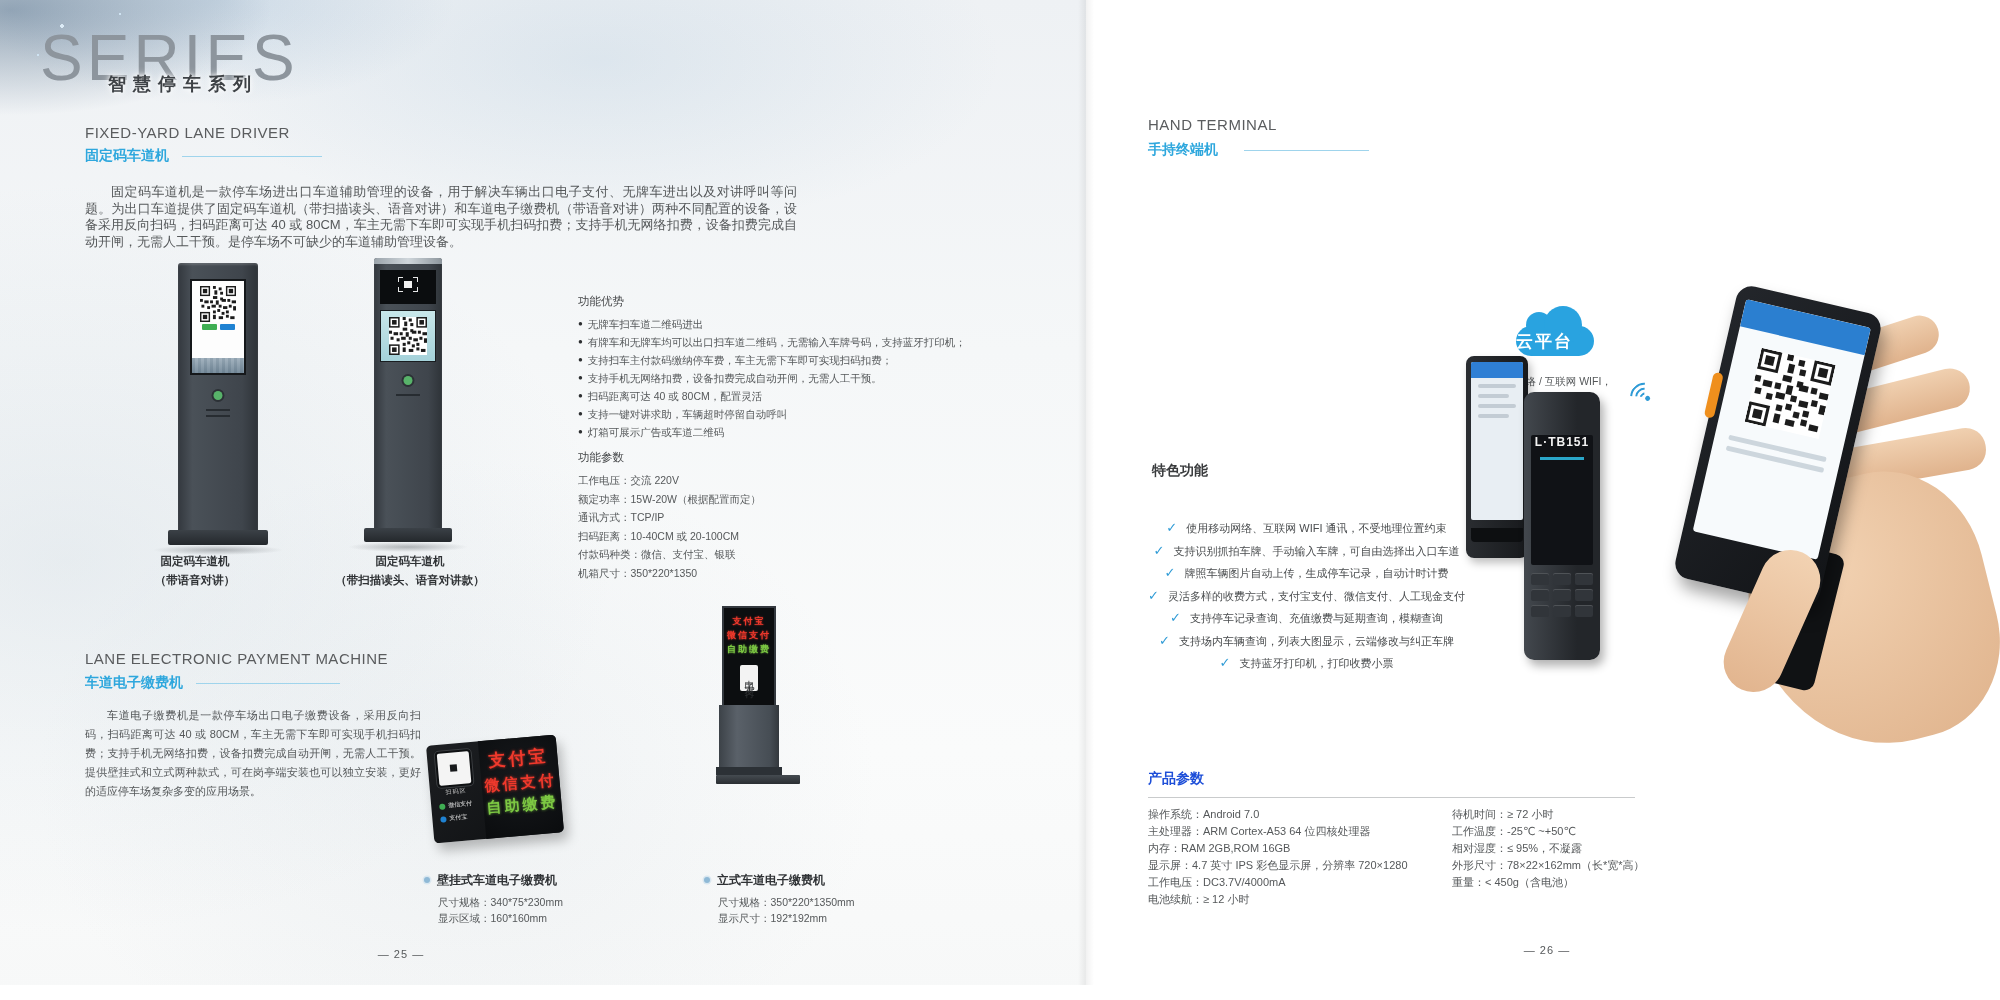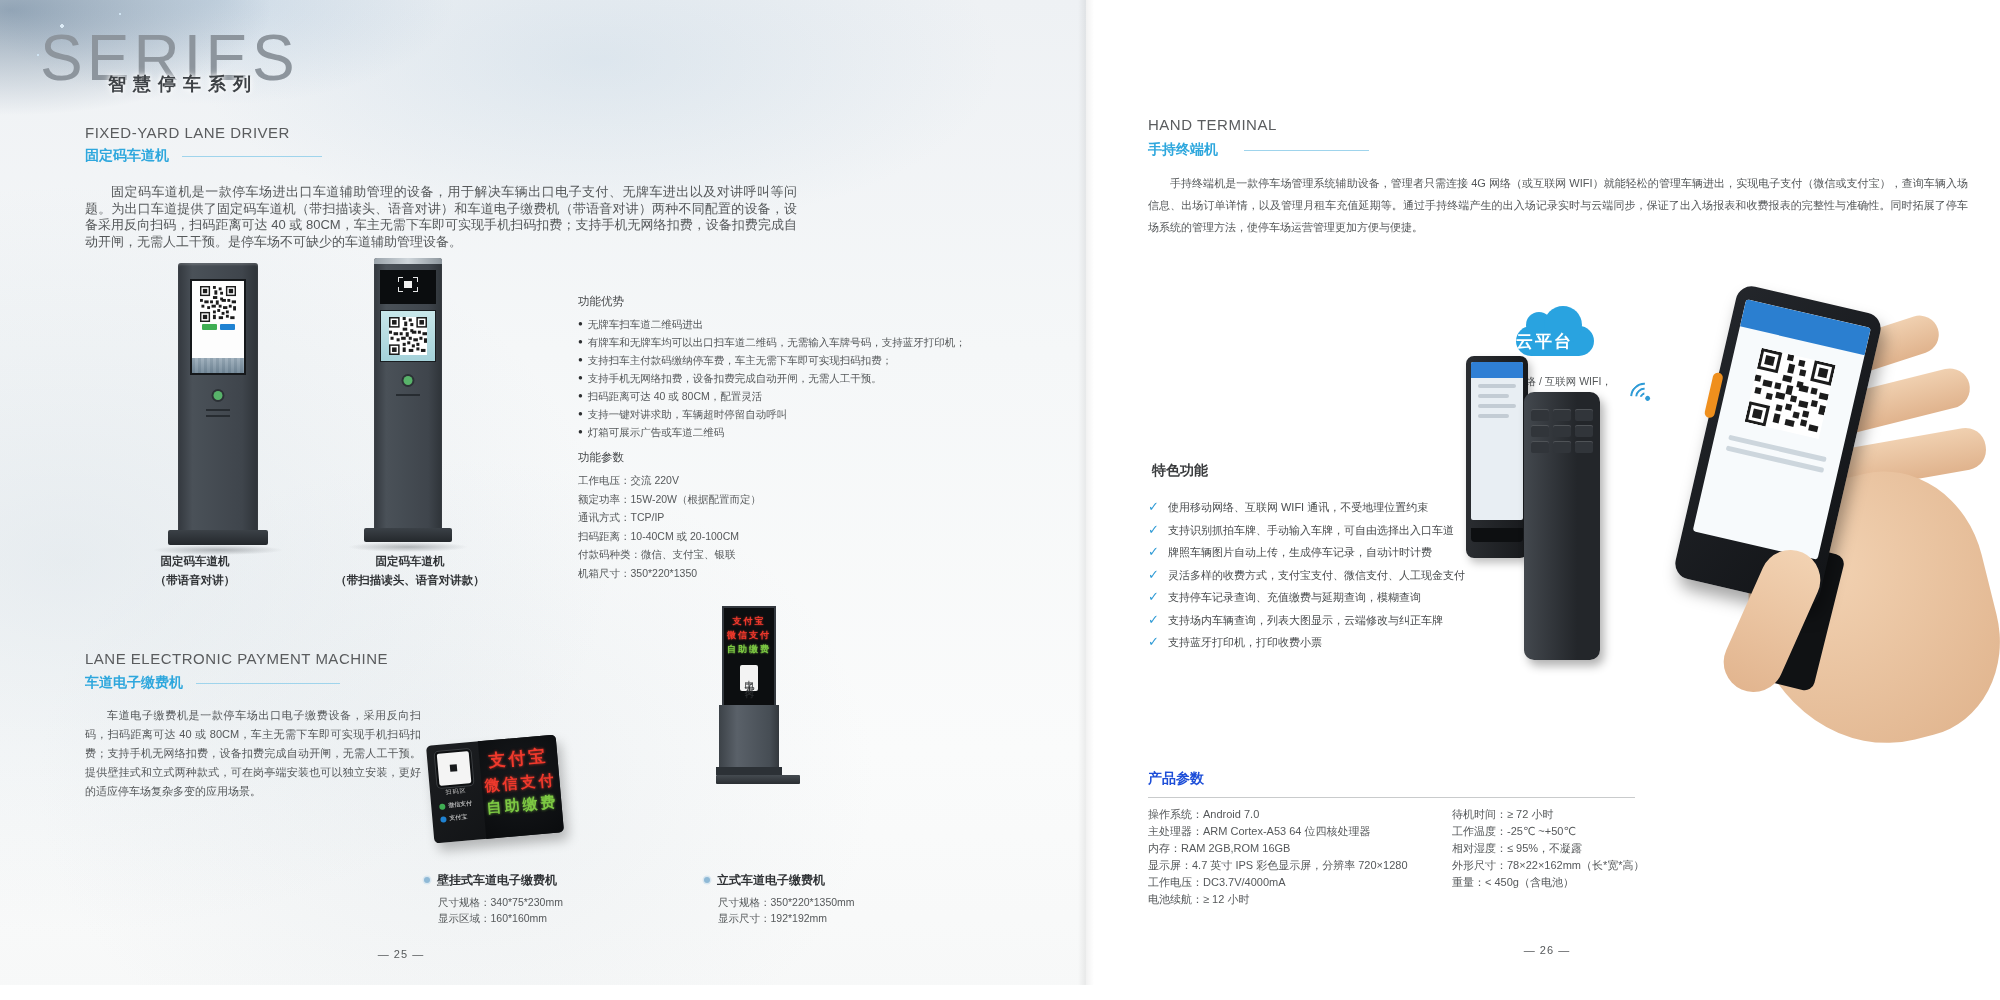--- a/index.html
+++ b/index.html
@@ -116,21 +116,21 @@
   .cloud-caption { position:absolute; left:1485px; top:372px; width:140px; text-align:center; font-size:10.5px; color:#55585a; line-height:18px; }
 
   .wifi { position:absolute; left:1630px; top:380px; width:34px; height:34px; transform:rotate(-42deg); }
   .wifi i { position:absolute; border:2.5px solid #2f9bd6; border-radius:50%; border-bottom-color:transparent; border-left-color:transparent; border-right-color:transparent; }
   .wifi i:nth-child(1){ left:1px; top:1px; width:28px; height:28px; }
   .wifi i:nth-child(2){ left:6px; top:6px; width:18px; height:18px; }
   .wifi i:nth-child(3){ left:11px; top:11px; width:8px; height:8px; }
   .wifi b { position:absolute; left:14px; top:16px; width:5px; height:5px; background:#2f9bd6; border-radius:50%; }
 
   .features-title { position:absolute; left:1152px; top:462px; font-size:14px; font-weight:700; color:#3a3c3e; }
-  .features { position:absolute; left:1148px; top:496px; }
+  .features { position:absolute; left:1148px; top:517px;text-align:center; }
   .feature-line { font-size:11px; color:#4a4d4f; line-height:21.5px; white-space:nowrap; }
   .feature-line .pfx { color:#2f9bd6; font-weight:700; font-size:13px; margin-right:9px; font-family:"DejaVu Sans",sans-serif; }
 
   .specs-title { position:absolute; left:1148px; top:770px; font-size:14px; font-weight:700; color:#1d4ed8; }
   .specs-rule { position:absolute; left:1148px; top:797px; width:487px; height:1px; background:#c9cbcc; }
   .specs-col { position:absolute; top:806px; }
   .specs-col .row { font-size:11px; color:#55585a; line-height:17px; white-space:nowrap; }
   .specs-left { left:1148px; } .specs-right { left:1452px; }
 
   
@@ -368,21 +368,20 @@
 
     <div class="page-num" style="left:356px; top:948px; width:90px; text-align:center;">— 25 —</div>
   </div>
 
   <div class="page-right">
     <div class="sec-title-en" style="left:62px; top:116px;">HAND TERMINAL</div>
     <div class="sec-title-zh" style="left:62px; top:141px;">手持终端机</div>
     <div class="title-line" style="left:158px; top:150px; width:125px;"></div>
   </div>
 
-  <div class="r-intro">手持终端机是一款停车场管理系统辅助设备，管理者只需连接 4G 网络（或互联网 WIFI）就能轻松的管理车辆进出，实现电子支付（微信或支付宝），查询车辆入场信息、出场订单详情，以及管理月租车充值延期等。通过手持终端产生的出入场记录实时与云端同步，保证了出入场报表和收费报表的完整性与准确性。同时拓展了停车场系统的管理方法，使停车场运营管理更加方便与便捷。</div>
 
   <div class="cloud">
       <span>云平台</span>
     </div>
   <div class="cloud-caption">
     <div>4G 网络 / 互联网 WIFI，</div>
     <div>记录同步云端</div>
   </div>
   <div class="wifi">
       <i></i>
@@ -429,20 +428,24 @@
       <div class="hd"></div>
       <div class="ln"></div>
       <div class="ln sh"></div>
       <div class="ln"></div>
       <div class="ln sh"></div>
     </div>
     <div class="foot"></div>
   </div>
 
   <div class="devB">
+    <div class="scr">
+      <div class="plate">L·TB151</div>
+      <div class="bar"></div>
+    </div>
     <div class="keys">
         <i></i>
         <i></i>
         <i></i>
         <i></i>
         <i></i>
         <i></i>
         <i></i>
         <i></i>
         <i></i>

